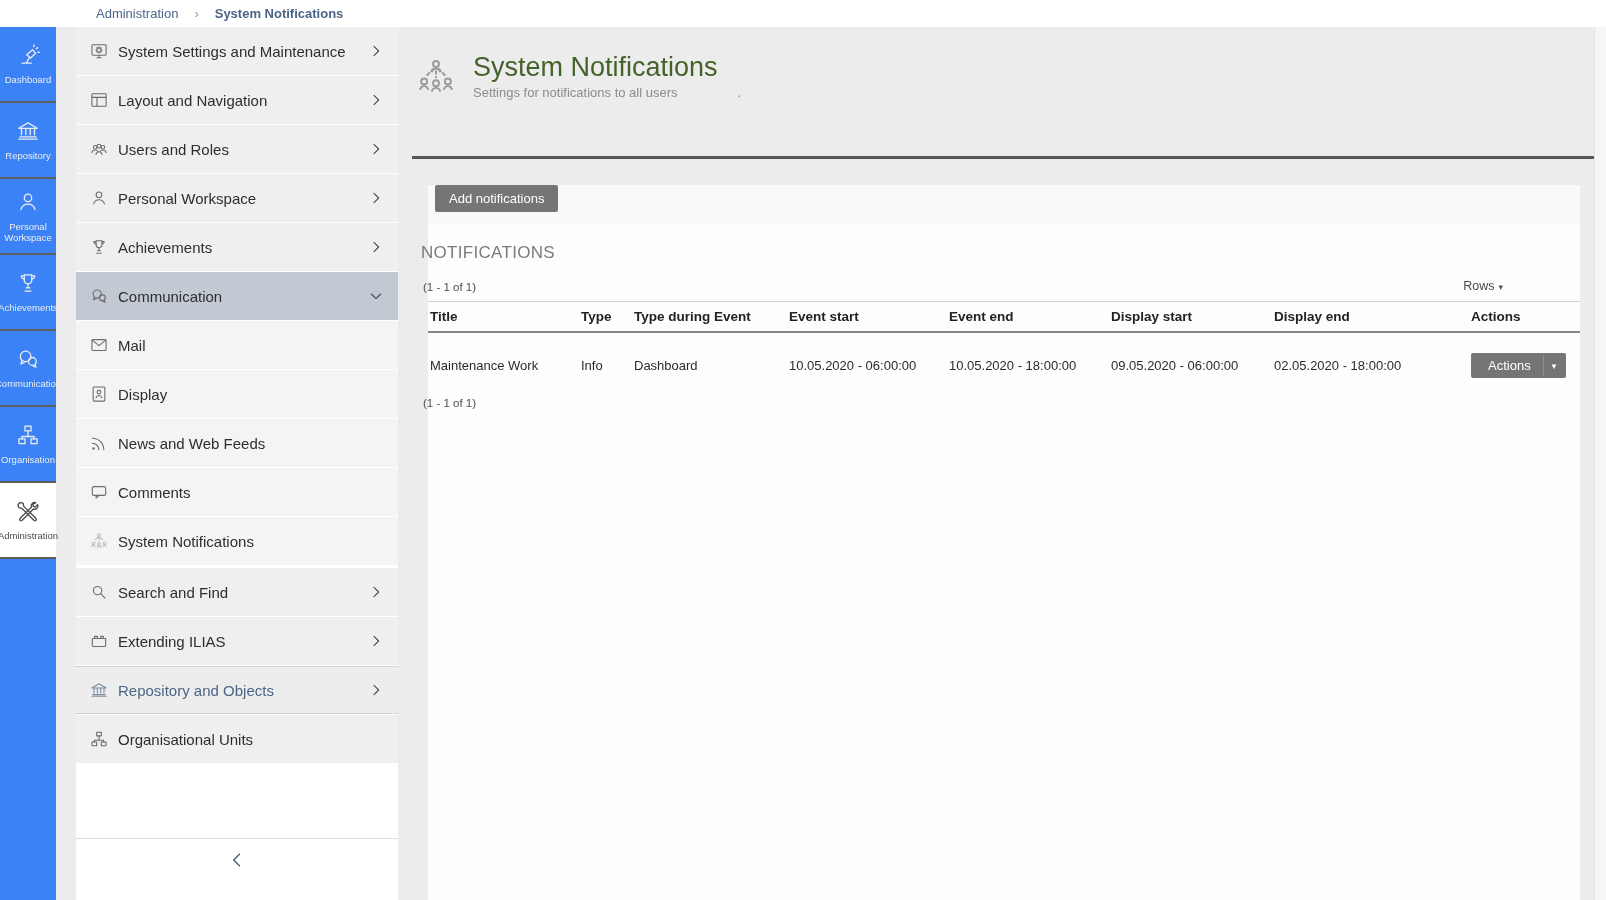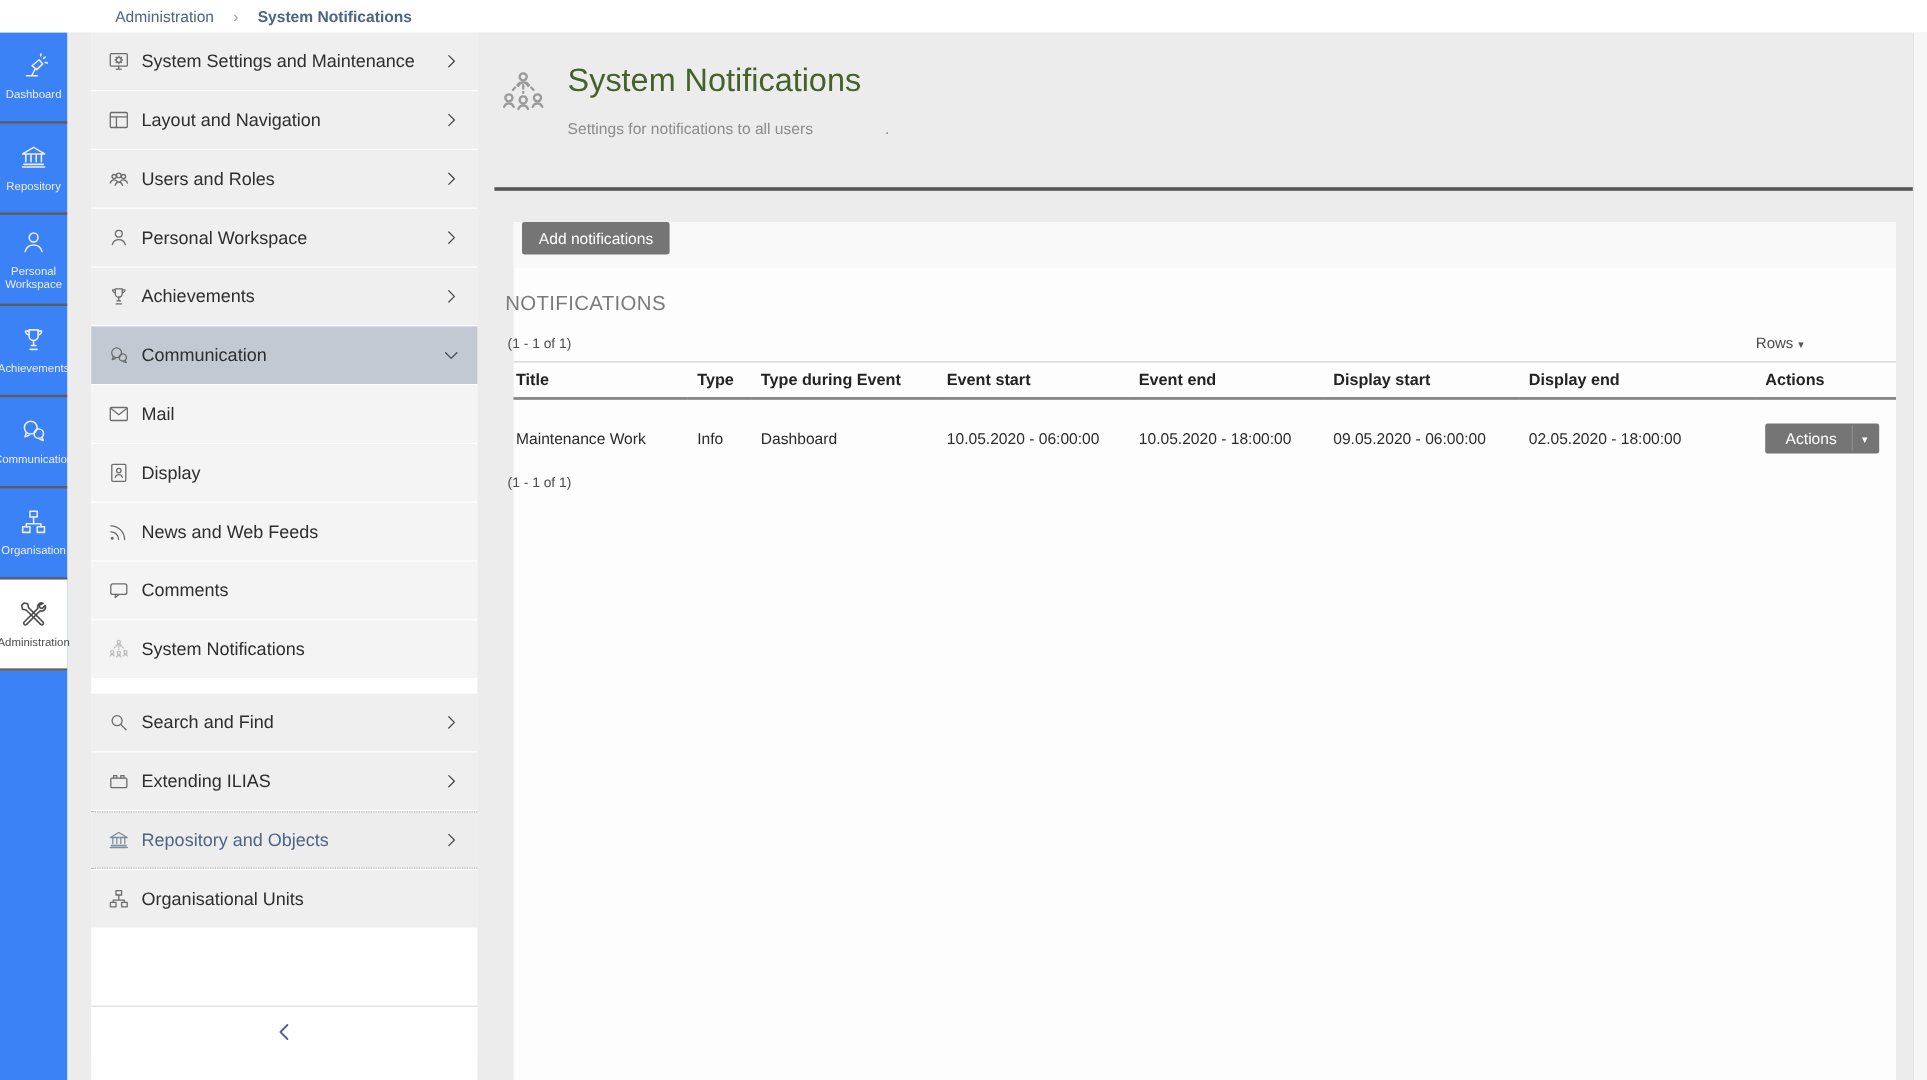--- a/index.html
+++ b/index.html
@@ -25,34 +25,34 @@
   .rail-tile.active { background:#ffffff; color:#4a4a4a; }
 
   
   .sidebar { position:absolute; left:76px; top:27px; width:322px; height:873px; background:#ffffff; }
   .side-item { height:48px; margin-bottom:1px; background:#efefef; display:flex; align-items:center; padding:0 14px 0 13px; gap:9px; font-size:15px; color:#2e2e2e; cursor:pointer; }
   .side-item .ic { color:#6c6c6c; flex:none; }
   .side-item .txt { flex:1; }
   .side-item .chev { color:#4a4a4a; flex:none; }
   .side-item.sub { background:#f4f4f4; }
   .side-item.expanded { background:#c2c9d3; }
-  .side-item.gap { margin-top:13px; }
+  .side-item.gap { margin-top:3px; }
   .side-item.accent { color:#4c6586; background:#ededed; border-top:1px dotted #b9b9b9; border-bottom:1px dotted #b9b9b9; }
   .side-item.accent .ic { color:#7d8da0; }
   .side-item.faint .ic { color:#bdbdbd; }
   .collapse-bar { position:absolute; left:0; bottom:20px; width:100%; height:42px; border-top:1px solid #dcdcdc; background:#fff; display:flex; align-items:center; justify-content:center; color:#4c6586; cursor:pointer; }
 
   
   .main { position:absolute; left:398px; top:27px; width:1208px; height:873px; background:#ececec; }
   .scroll-strip { position:absolute; right:0; top:0; width:12px; height:100%; background:#f6f6f6; border-left:1px solid #e3e3e3; }
 
   .page-header { position:absolute; left:17px; top:25px; display:flex; gap:16px; }
   .ph-icon { color:#9a9a9a; margin-top:3px; }
   .ph-title { margin:0; font-size:27px; font-weight:400; color:#45622a; }
-  .ph-subrow { display:flex; align-items:baseline; margin-top:17px; }
+  .ph-subrow { display:flex; align-items:baseline; margin-top:2px; }
   .ph-sub { font-size:13px; color:#8c8c8c; }
   .ph-dot { font-size:13px; color:#8c8c8c; margin-left:60px; }
 
   .tabs { position:absolute; left:14px; top:100px; display:flex; }
   .tab { padding:7px 16px; font-size:14px; color:#3f3f3f; cursor:pointer; }
   .tab.active { background:#6f6f6f; color:#ffffff; font-weight:700; }
   .tabline { position:absolute; left:14px; right:12px; top:129px; height:3px; background:#565656; }
 
   .panel { position:absolute; left:30px; top:158px; width:1152px; bottom:0; background:#fdfdfd; }
   .toolbar { height:38px; background:#f9f9f9; display:flex; align-items:flex-start; padding-left:7px; }

